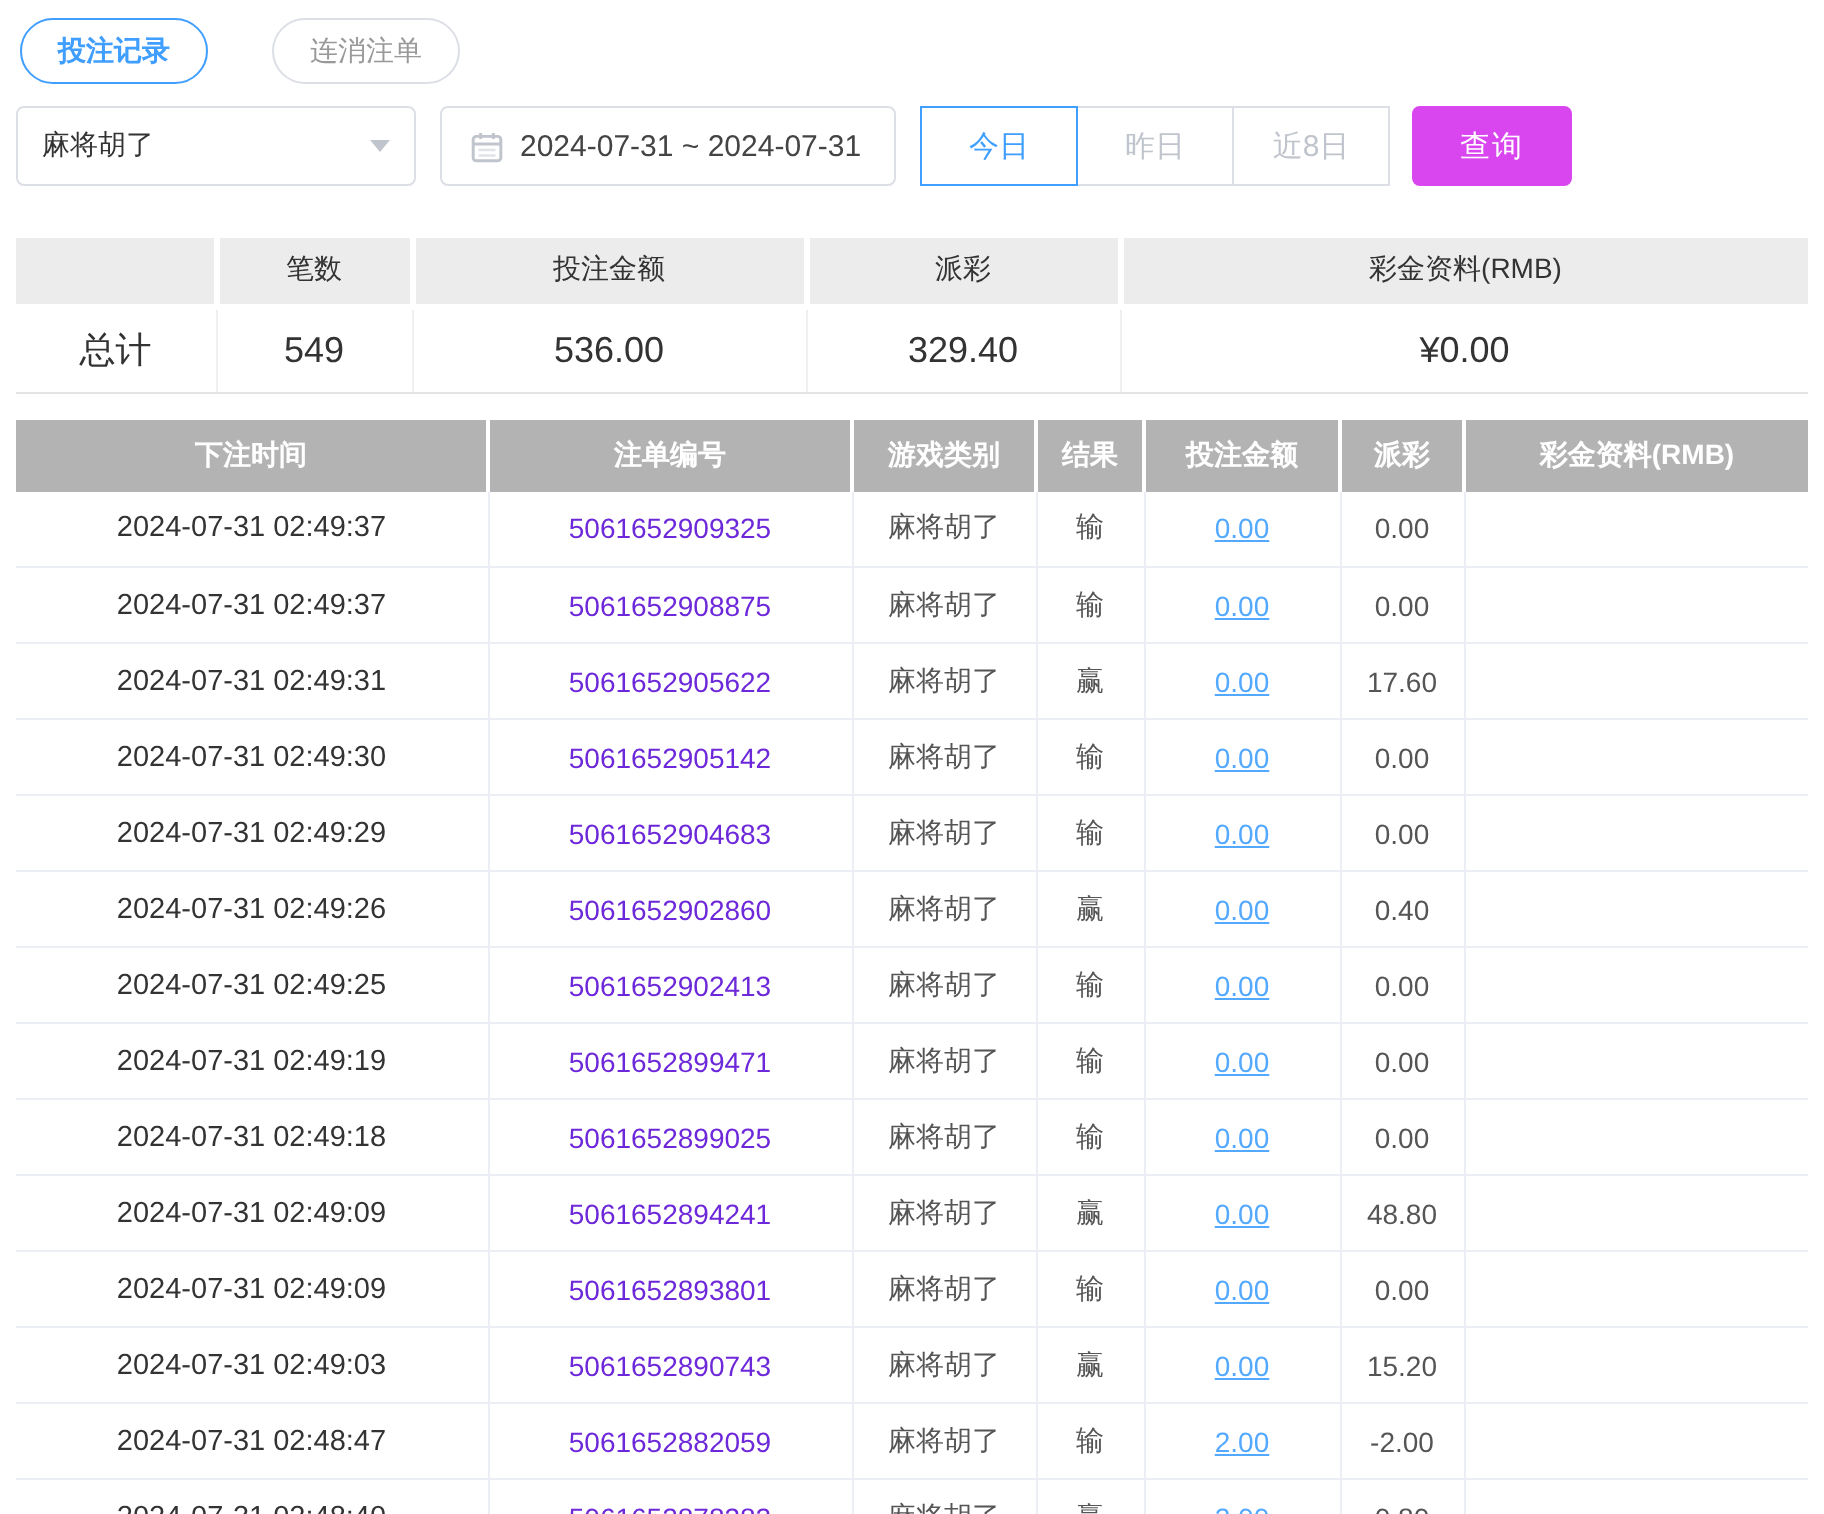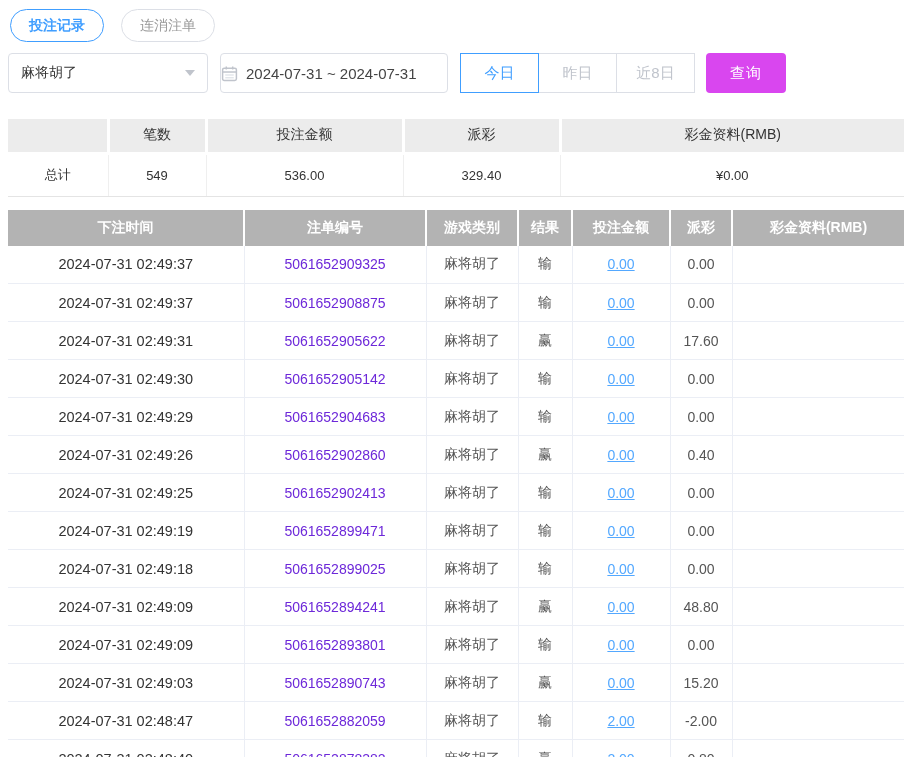--- a/index.html
+++ b/index.html
@@ -5,21 +5,21 @@
   * { box-sizing: border-box; margin: 0; padding: 0; }
   html, body { width: 912px; height: 757px; overflow: hidden; background: #fff; }
   body {
     font-family: "Liberation Sans", "DejaVu Sans", sans-serif;
     font-size: 14px;
     color: #333;
     position: relative;
   }
 
   
-  .tabs-row { padding: 9px 0 0 10px; display: flex; gap: 17px; }
+  .tabs-row { padding: 9px 0 0 10px; display: flex; gap: 32px; }
   .pill-tab {
     height: 33px; padding: 0 18px; line-height: 31px;
     background: #fff; border: 1px solid #dcdfe6; border-radius: 17px;
     color: #999; font-size: 14px; cursor: pointer; display: inline-block;
   }
   .pill-tab.active { border-color: #409eff; color: #409eff; font-weight: 600; }
 
   
   .filter-row { margin: 11px 0 0 8px; display: flex; align-items: center; }
   .select-box {
@@ -28,21 +28,21 @@
     padding: 0 12px; cursor: pointer; background: #fff;
   }
   .select-box .value { color: #333; }
   .chevron-down {
     width: 0; height: 0; border-left: 5px solid transparent;
     border-right: 5px solid transparent; border-top: 6px solid #c0c4cc;
   }
   .date-box {
     margin-left: 12px; width: 228px; height: 40px;
     border: 1px solid #dcdfe6; border-radius: 4px; background: #fff;
-    display: flex; align-items: center; padding: 0 0; cursor: pointer;
+    display: flex; align-items: center; padding: 0 14px; cursor: pointer;
   }
   .date-box .cal { margin-right: 8px; flex: 0 0 auto; display: flex; }
   .date-box .value { color: #444; font-size: 15px; white-space: nowrap; }
 
   .quick-group { margin-left: 12px; display: flex; }
   .quick-btn {
     height: 40px; width: 79px; background: #fff; border: 1px solid #dcdfe6;
     color: #c0c4cc; font-size: 15px; cursor: pointer; margin-left: -1px;
     position: relative;
   }
@@ -60,21 +60,21 @@
     margin: 26px 0 0 8px; width: 896px; border-collapse: collapse;
     table-layout: fixed;
   }
   .summary-table th {
     background: #ececec; font-weight: 400; color: #333; height: 34px;
     border-left: 3px solid #fff; border-bottom: 3px solid #fff;
     text-align: center; font-size: 14px;
   }
   .summary-table th:first-child { border-left: none; }
   .summary-table td {
-    height: 43px; text-align: center; color: #333; font-size: 13px;
+    height: 43px; text-align: center; color: #333; font-size: 18px;
     border-bottom: 1px solid #e4e4e4; border-left: 1px solid #efefef;
     background: #fff;
   }
   .summary-table td:first-child { border-left: none; }
 
   
   .records-table {
     margin: 13px 0 0 8px; width: 896px; border-collapse: collapse;
     table-layout: fixed;
   }

